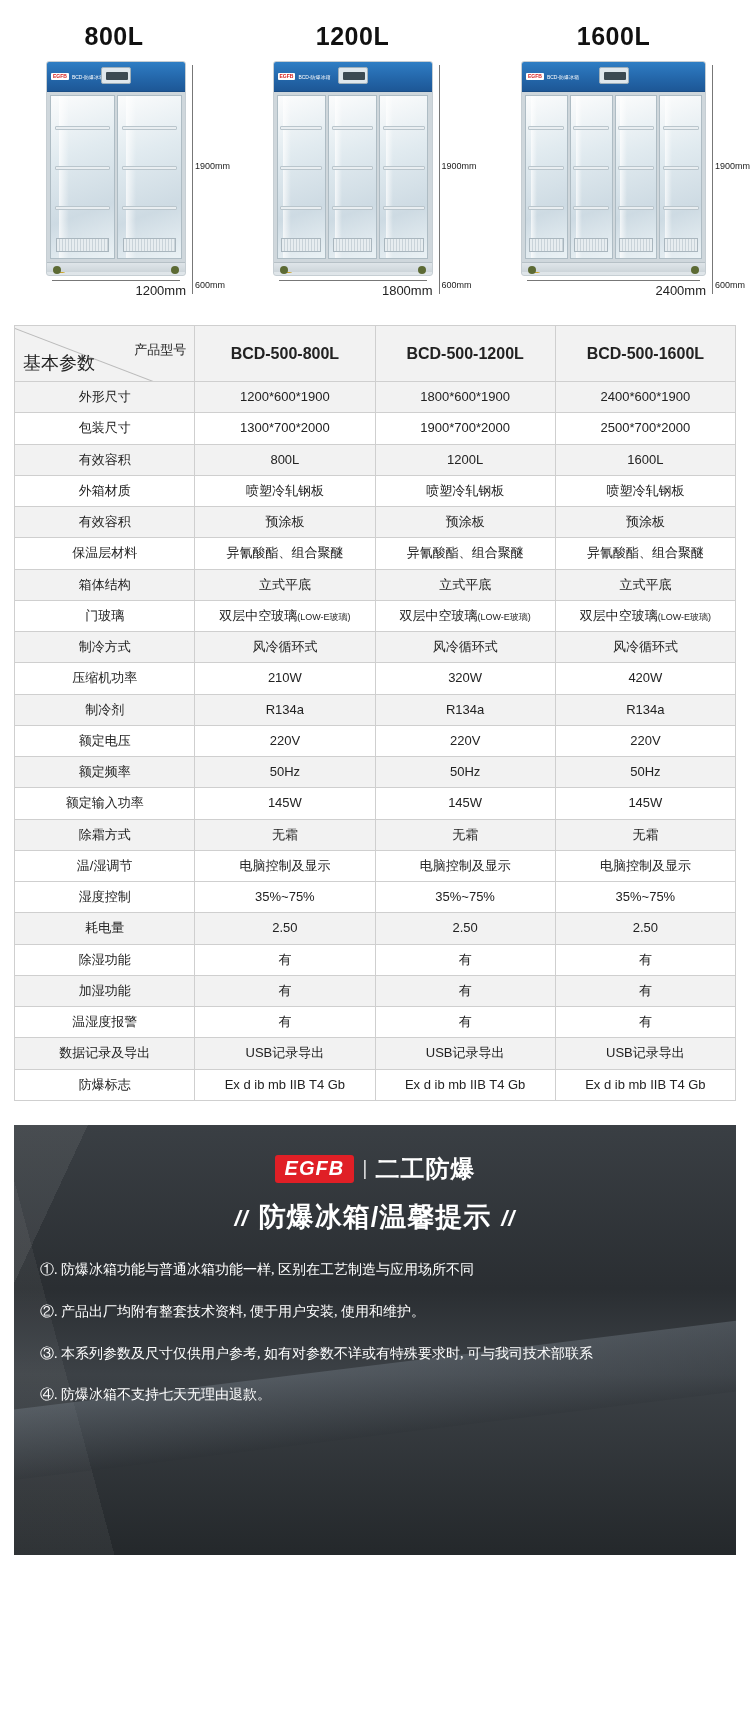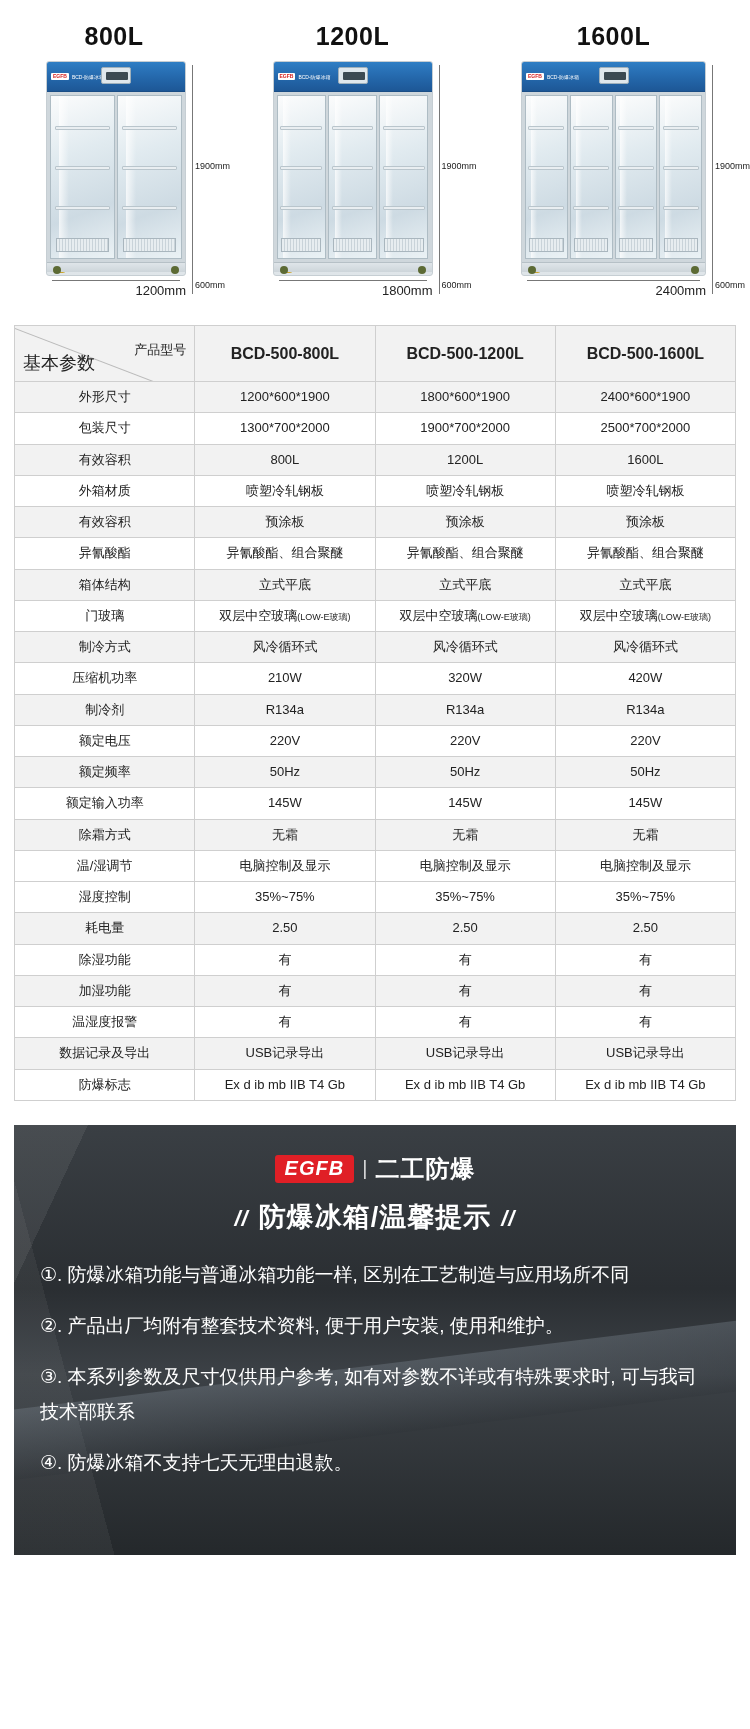--- a/index.html
+++ b/index.html
@@ -318,24 +318,25 @@
     font-weight: bold;
     font-style: italic;
     margin: 0 10px;
     font-size: 22px;
   }
   .tips ol {
     list-style: none;
     margin: 0; padding: 0;
   }
   .tips li {
-    font-size: 19px;
+    font-size: 14px;
     line-height: 1.85;
     margin-bottom: 16px;
     color: #ffffff;
+    font-family: Liberation Serif, serif;
   }
 </style>
 </head>
 <body>
 
 <div class="page">
 
   <div class="products">
 
     <div class="product" style="width:200px;">
@@ -502,21 +503,21 @@
             <td>喷塑冷轧钢板</td>
             <td>喷塑冷轧钢板</td>
           </tr>
           <tr class="odd">
             <td class="rowhead">有效容积</td>
             <td>预涂板</td>
             <td>预涂板</td>
             <td>预涂板</td>
           </tr>
           <tr class="even">
-            <td class="rowhead">异氰酸酯</td>
+            <td class="rowhead">保温层材料</td>
             <td>异氰酸酯、组合聚醚</td>
             <td>异氰酸酯、组合聚醚</td>
             <td>异氰酸酯、组合聚醚</td>
           </tr>
           <tr class="odd">
             <td class="rowhead">箱体结构</td>
             <td>立式平底</td>
             <td>立式平底</td>
             <td>立式平底</td>
           </tr>

